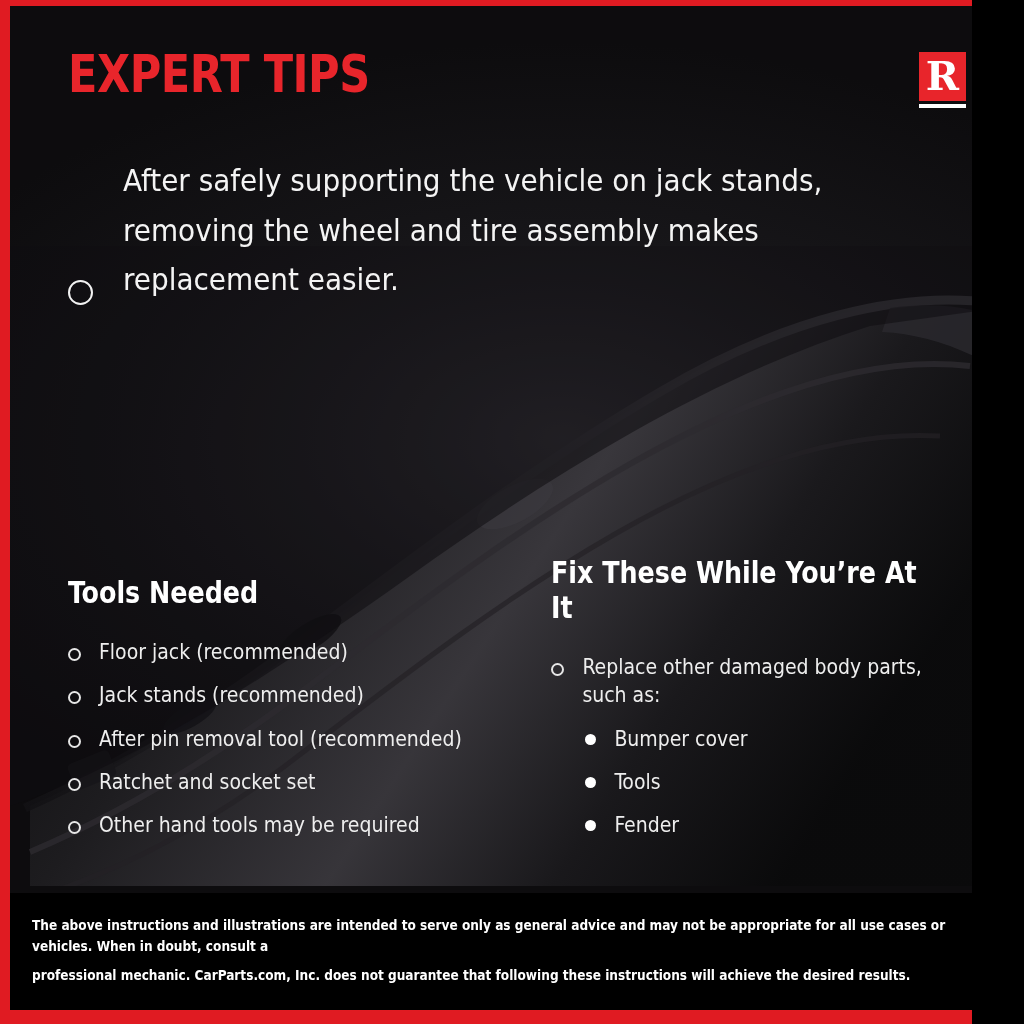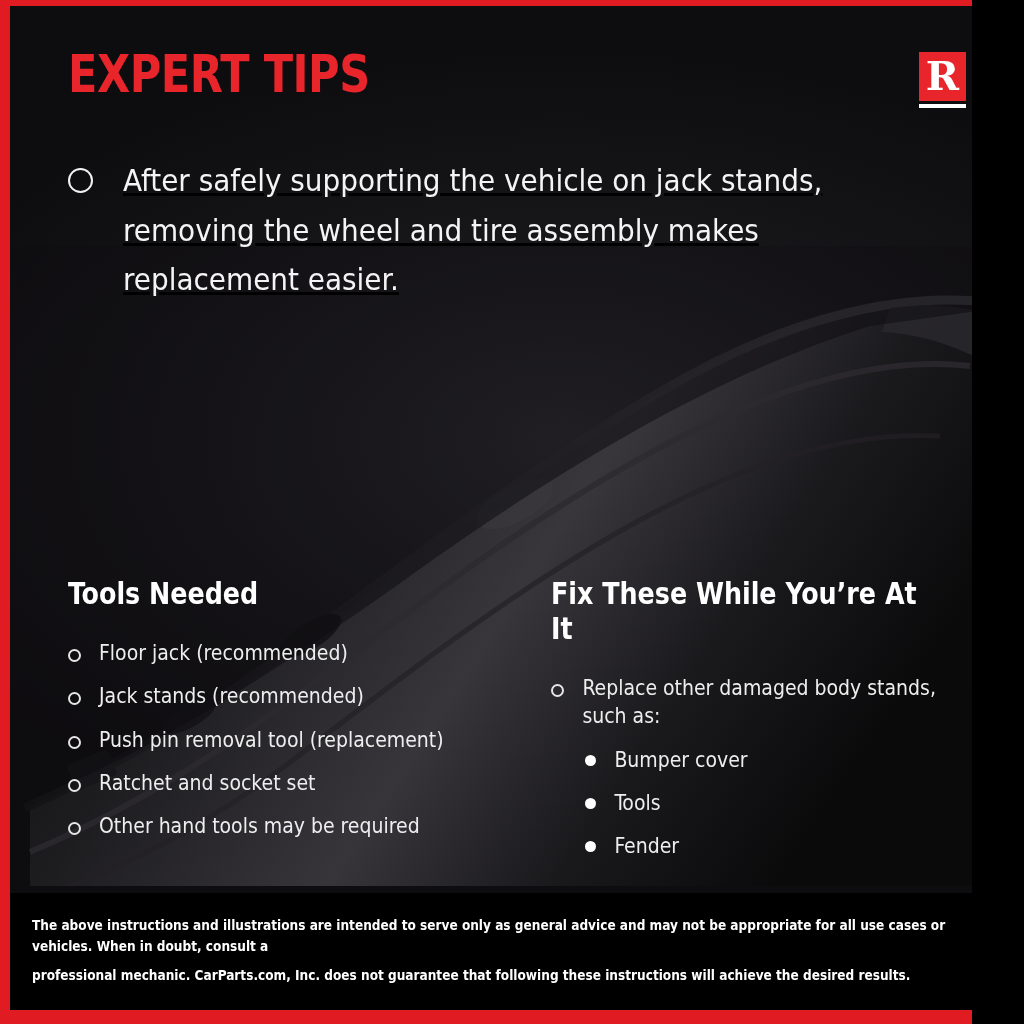--- a/index.html
+++ b/index.html
@@ -85,23 +85,22 @@
 
   
   .tips {
     position: absolute;
     left: 58px;
     top: 150px;
     width: 880px;
   }
   .tip-row {
     display: flex;
-    align-items: flex-start;
+    align-items: flex-end;
     margin-bottom: 34px;
-    text-decoration: underline;
   }
   .tip-bullet {
     width: 21px;
     height: 21px;
     border: 2px solid #f2f2f2;
     border-radius: 50%;
     margin-right: 30px;
     margin-top: 12px;
     flex: none;
   }
@@ -111,23 +110,24 @@
     line-height: 1.6;
     font-family: "DejaVu Sans Condensed", "DejaVu Sans", sans-serif;
     font-stretch: condensed;
     max-width: 800px;
   }
 
   
   .cols {
     position: absolute;
     left: 58px;
-    top: 570px;
+    top: 549px;
     width: 900px;
     display: flex;
+    align-items: flex-end;
   }
   .col-left { width: 470px; }
   .col-right { width: 430px; margin-left: 28px; }
   .col-head {
     color: #ffffff;
     font-size: 30px;
     font-weight: bold;
     font-family: "DejaVu Sans", sans-serif;
     font-stretch: condensed;
     transform: scaleX(0.94);
@@ -262,39 +262,39 @@
           <li>
             <span class="dot-open"></span>
             <span class="item-text">Floor jack (recommended)</span>
           </li>
           <li>
             <span class="dot-open"></span>
             <span class="item-text">Jack stands (recommended)</span>
           </li>
           <li>
             <span class="dot-open"></span>
-            <span class="item-text">Push pin removal tool (replacement)</span>
+            <span class="item-text">After pin removal tool (recommended)</span>
           </li>
           <li>
             <span class="dot-open"></span>
             <span class="item-text">Ratchet and socket set</span>
           </li>
           <li>
             <span class="dot-open"></span>
             <span class="item-text">Other hand tools may be required</span>
           </li>
         </ul>
       </div>
 
       <div class="col-right">
         <div class="col-head">Fix These While You’re At It</div>
         <ul class="items">
           <li>
             <span class="dot-open"></span>
-            <span class="item-text">Replace other damaged body stands, such as:</span>
+            <span class="item-text">Replace other damaged body parts, such as:</span>
           </li>
         </ul>
         <ul class="subitems">
           <li>
             <span class="dot-solid"></span>
             <span class="item-text">Bumper cover</span>
           </li>
           <li>
             <span class="dot-solid"></span>
             <span class="item-text">Tools</span>

